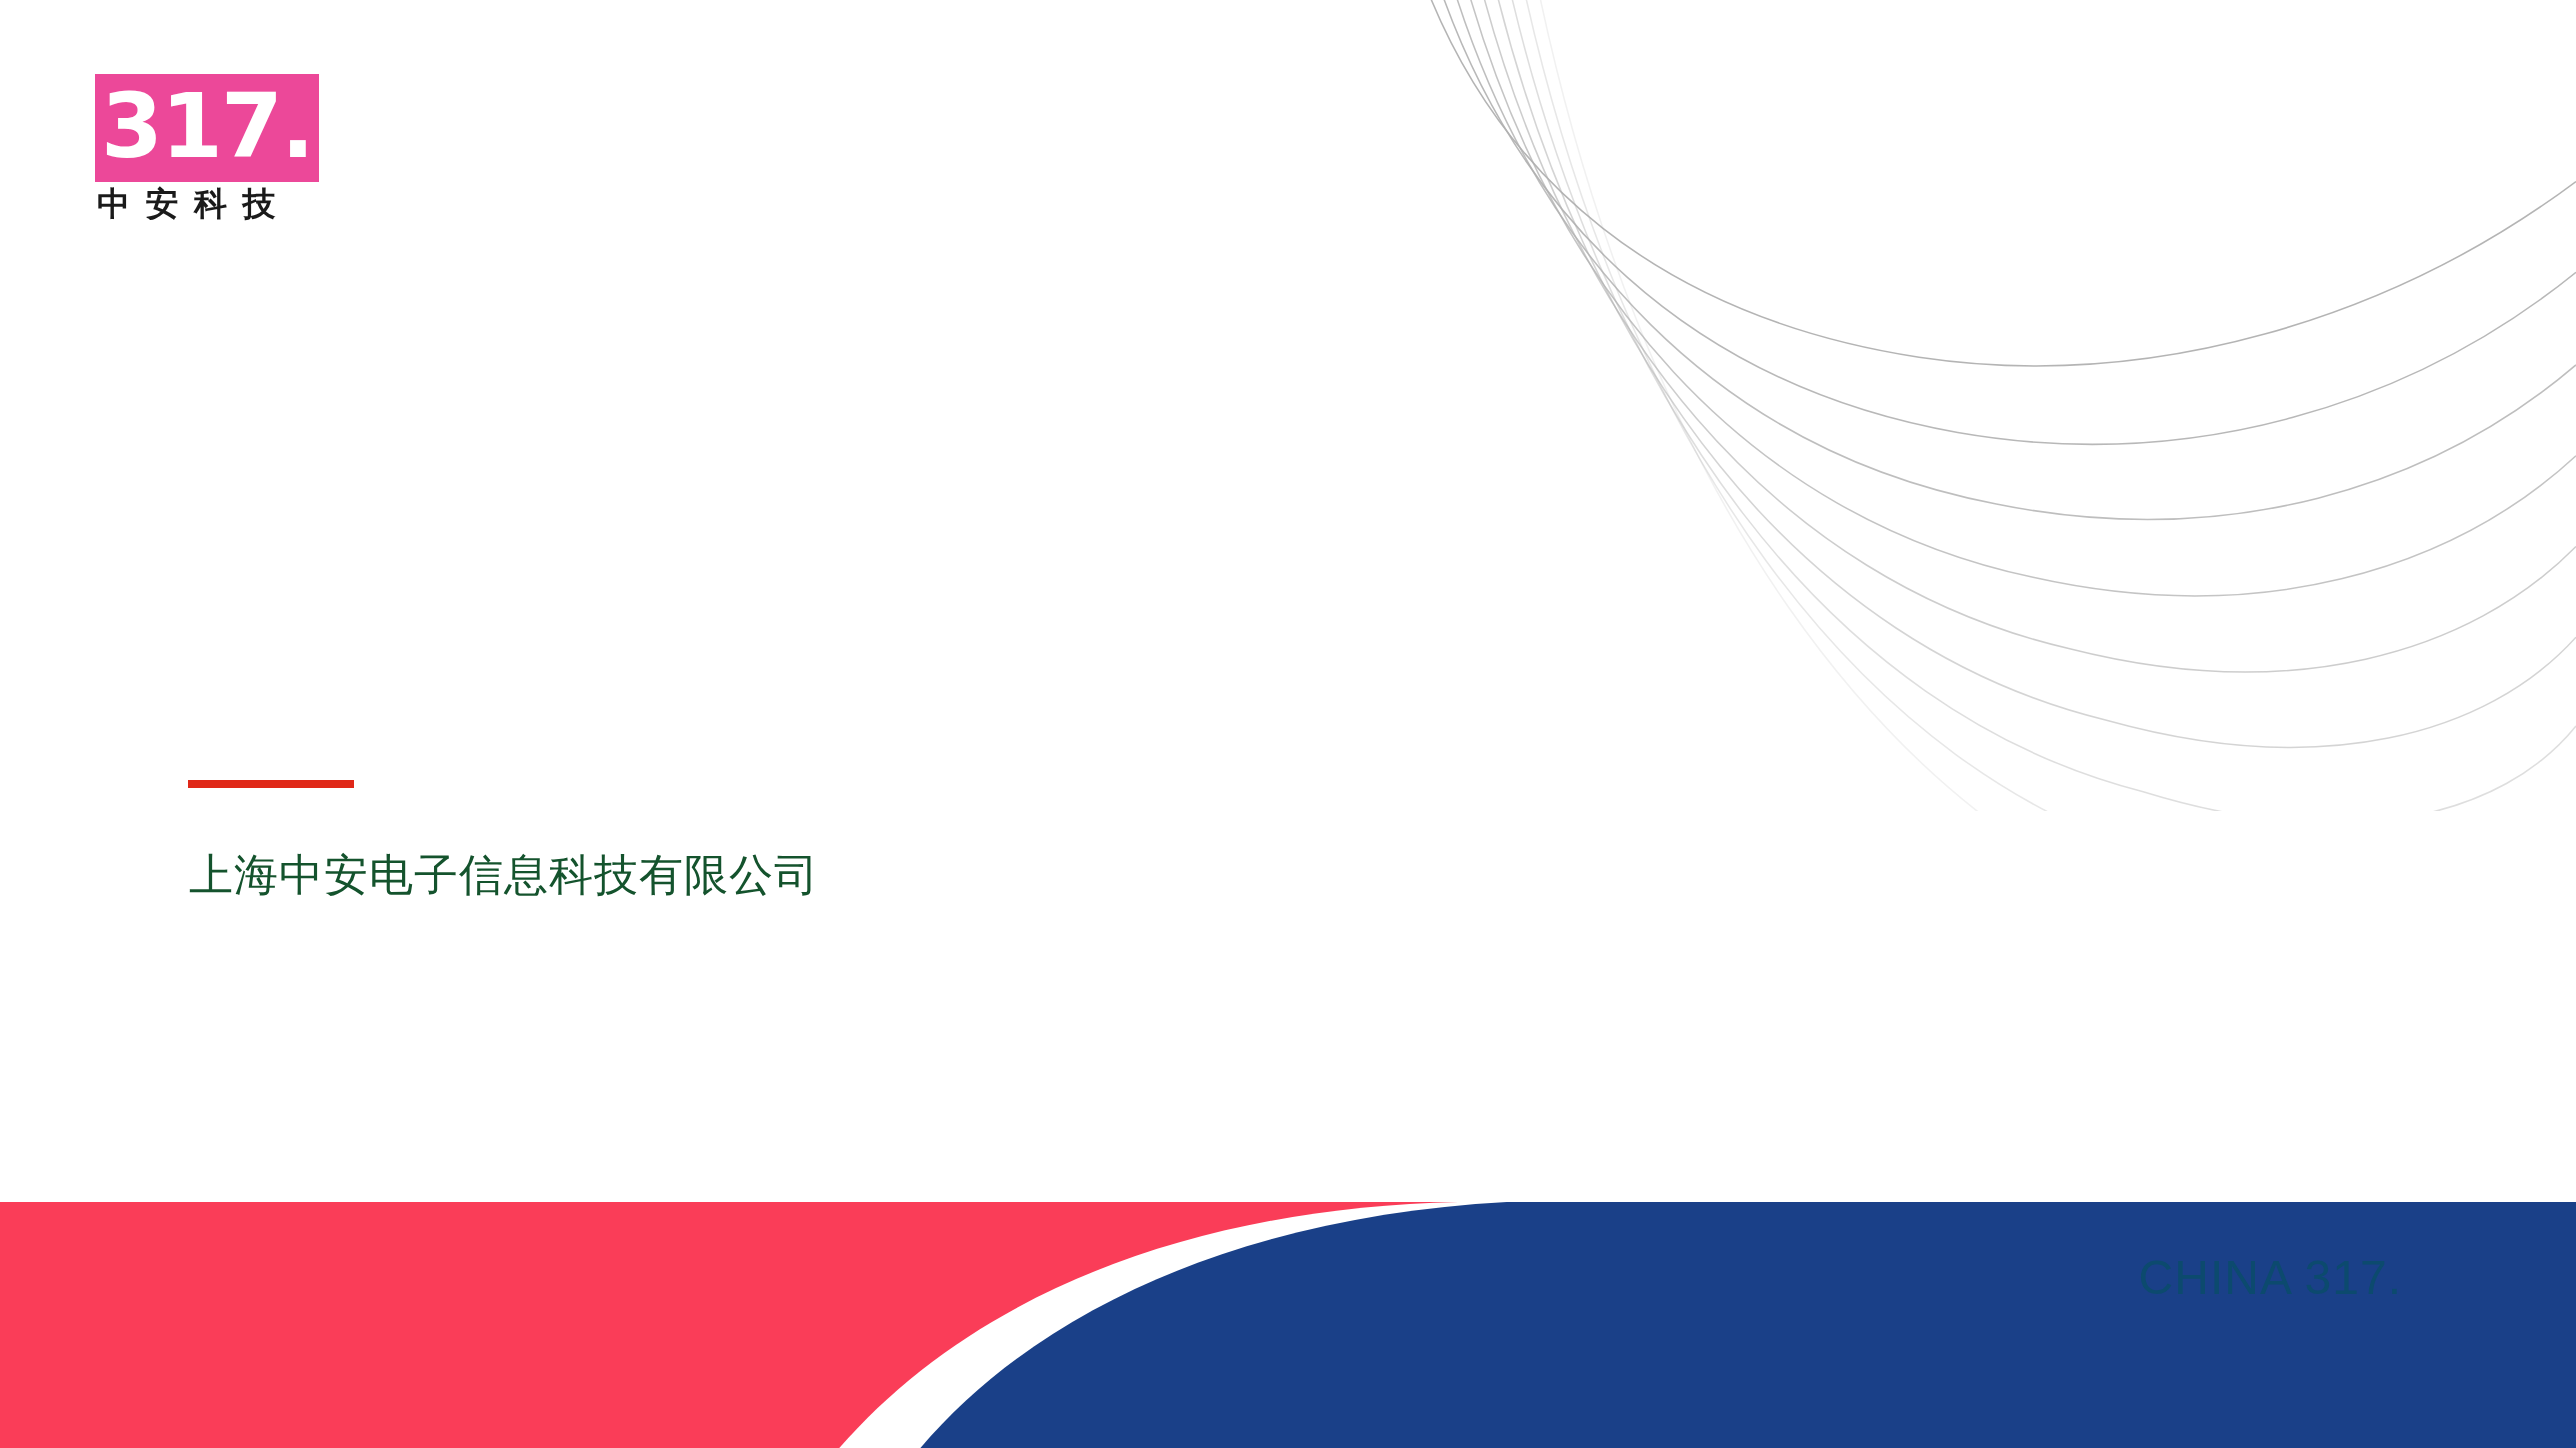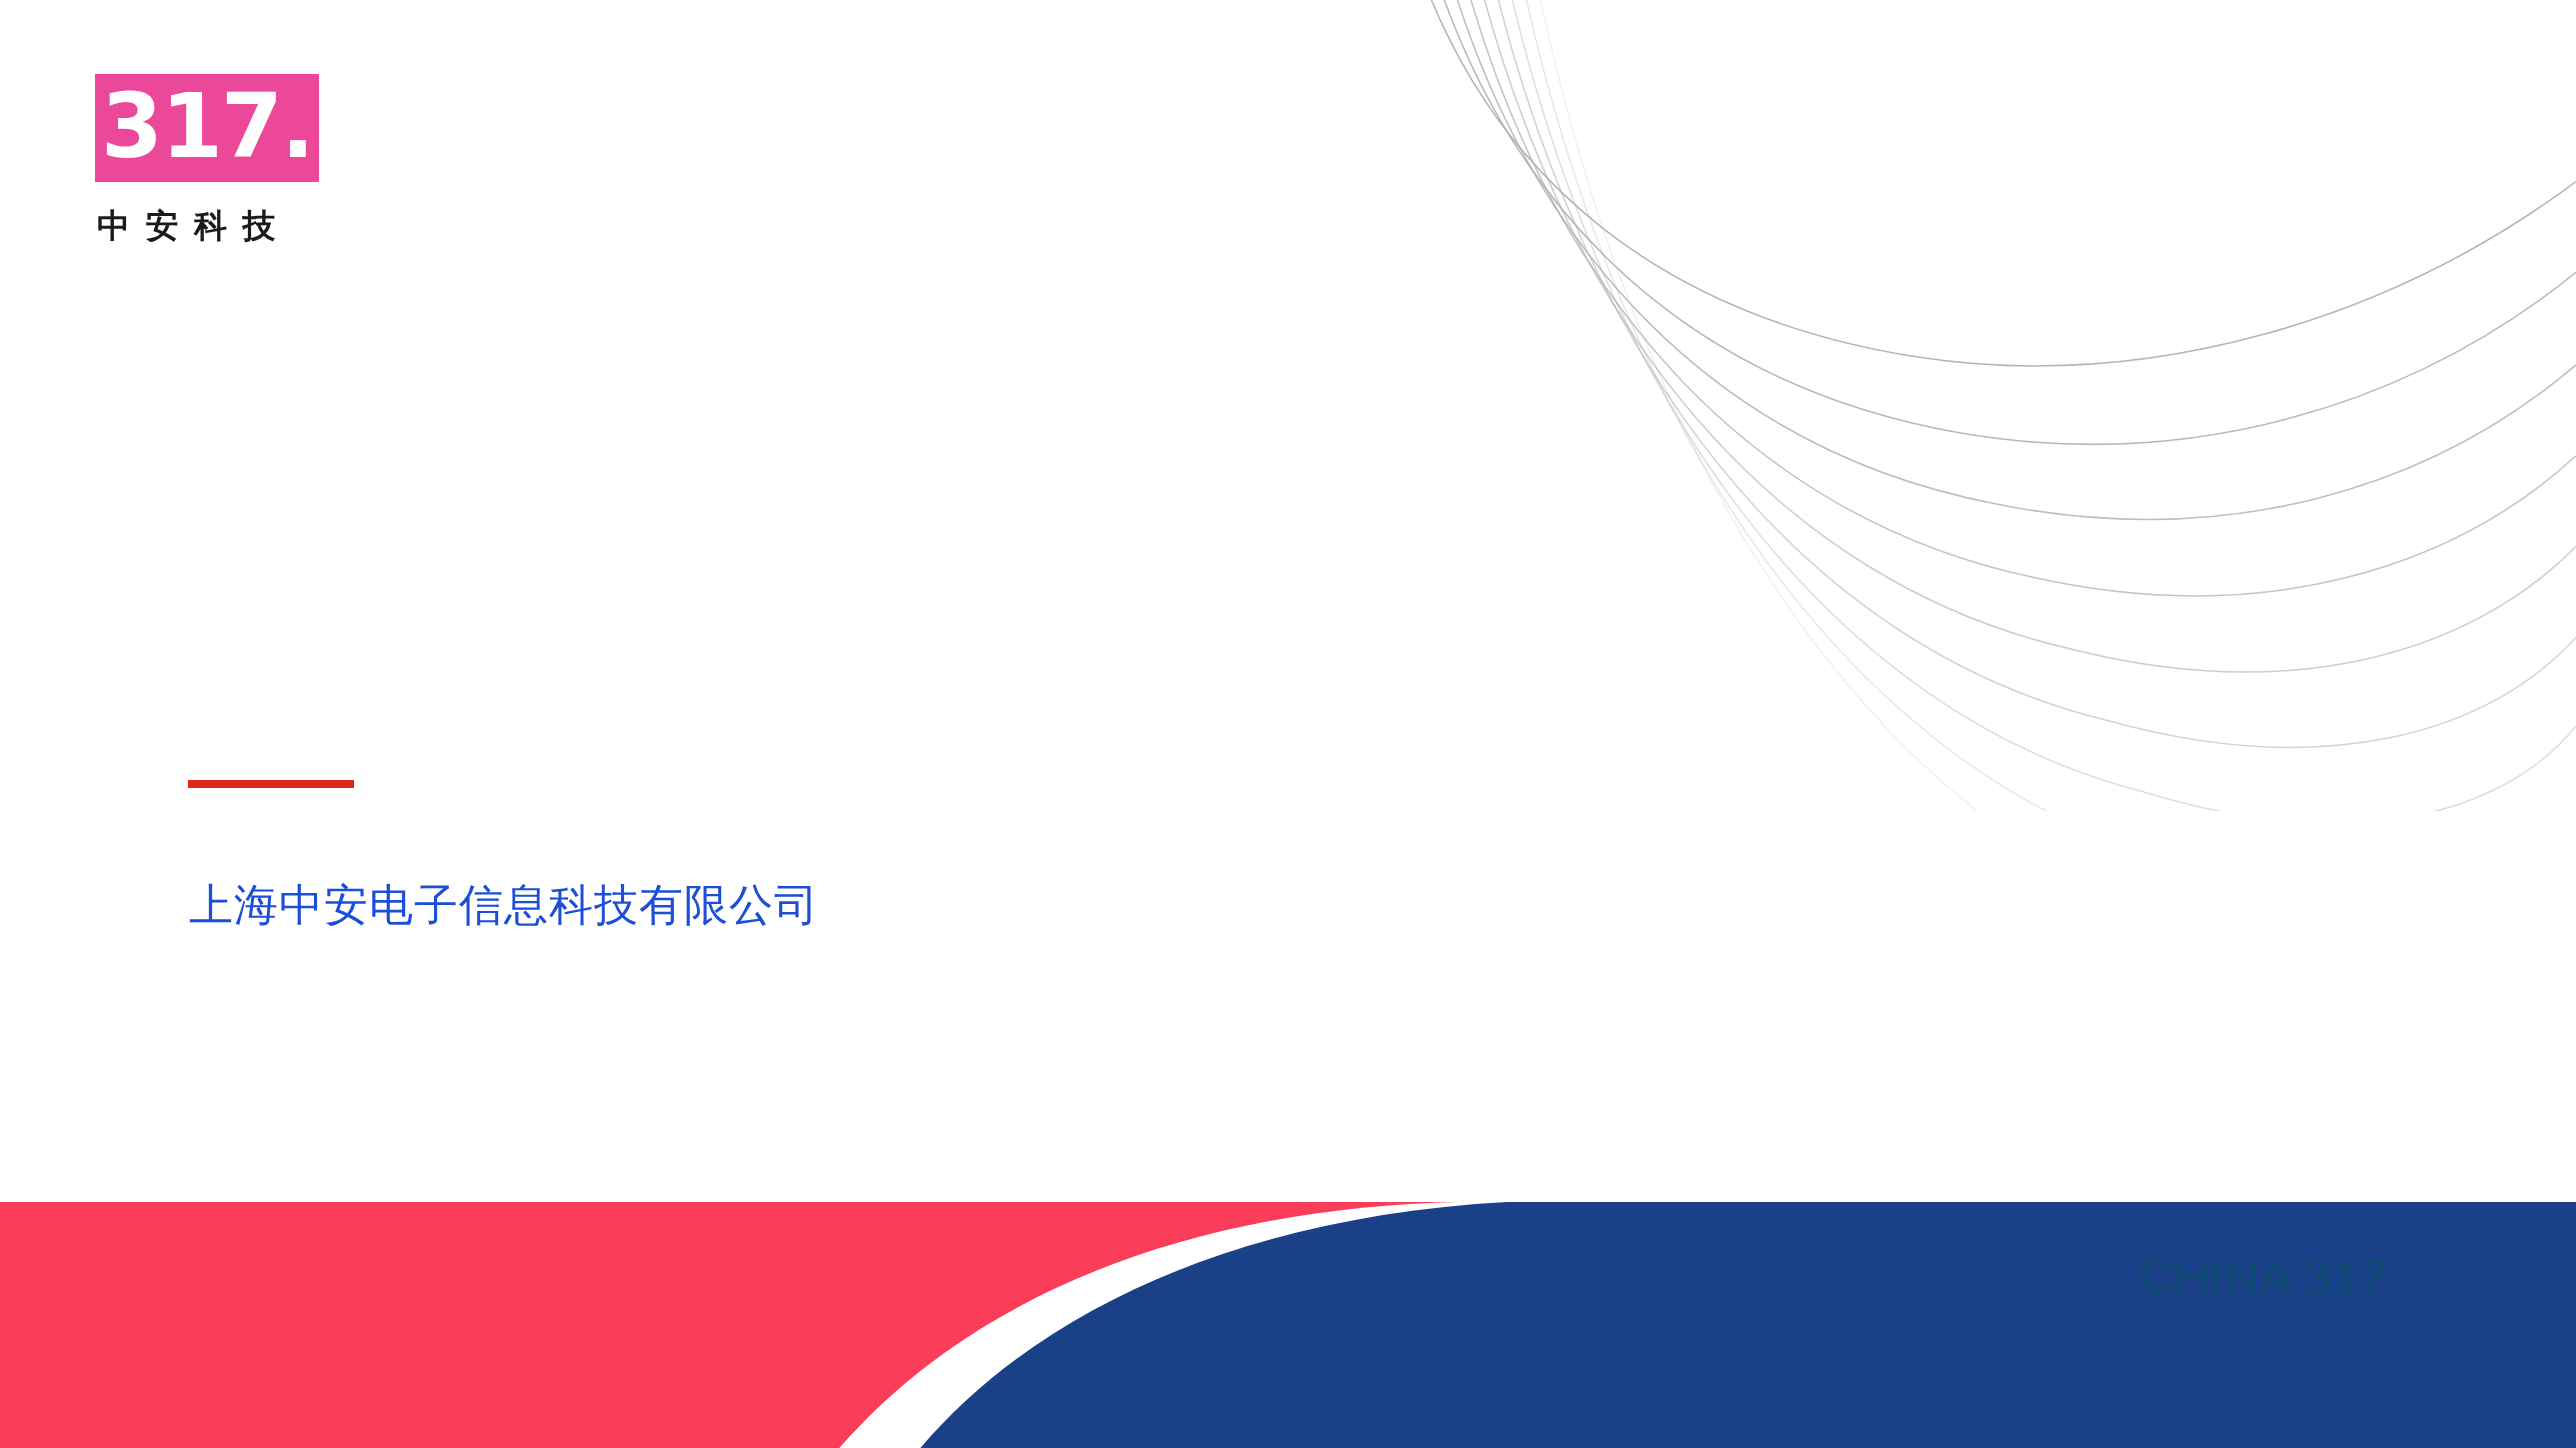--- a/index.html
+++ b/index.html
@@ -48,21 +48,21 @@
     color: #ffffff;
     font-family: "DejaVu Sans", "Liberation Sans", sans-serif;
     font-size: 89px;
     font-weight: bold;
     line-height: 1;
     letter-spacing: -1.9px;
     padding-bottom: 3.9px;
     user-select: none;
   }
   #logo-sub {
-    margin-top: 27px;
+    margin-top: 5px;
     color: #1a1a1a;
     font-family: "DejaVu Sans", "Liberation Sans", sans-serif;
     font-size: 33px;
     font-weight: bold;
     letter-spacing: 15.5px;
     text-indent: 1.9px;
     line-height: 1;
     white-space: nowrap;
   }
 
@@ -89,22 +89,22 @@
     left: 188px;
     top: 780px;
     width: 166px;
     height: 7.7px;
     background: #E02818;
   }
 
   #subtitle {
     position: absolute;
     left: 189px;
-    top: 877px;
-    color: #1d4ed8;
+    top: 847px;
+    color: #14532d;
     font-family: "DejaVu Sans", "Liberation Sans", sans-serif;
     font-size: 44px;
     font-weight: normal;
     letter-spacing: 1px;
     line-height: 1.25;
     white-space: nowrap;
   }
 
   
   #bottom-banner {

